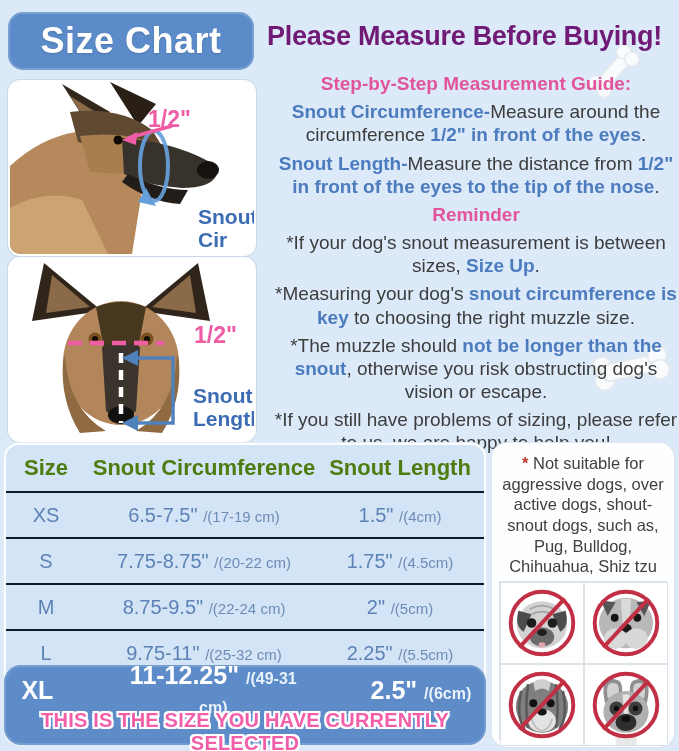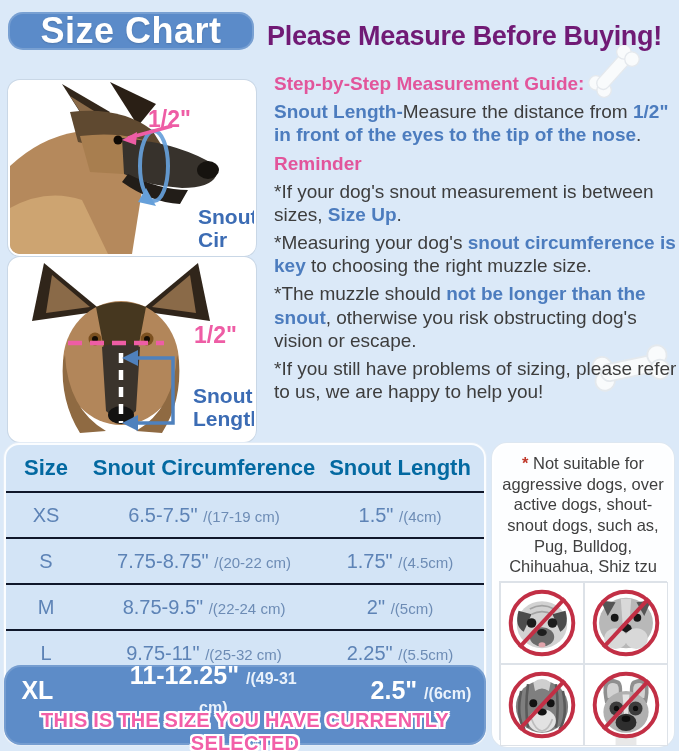--- a/index.html
+++ b/index.html
@@ -1,20 +1,20 @@
 <!DOCTYPE html>
 <html><head>
 <meta charset="utf-8">
 <style>
   html,body{margin:0;padding:0;}
   .canvas{position:relative;width:679px;height:751px;background:#dbe9f8;
     font-family:"Liberation Sans",sans-serif;overflow:hidden;}
 
   
-  .size-chart-btn{position:absolute;left:8px;top:12px;width:246px;height:38px;
+  .size-chart-btn{position:absolute;left:8px;top:12px;width:246px;height:58px;
     background:#5b8bc9;border-radius:15px;display:flex;align-items:center;justify-content:center;
     box-shadow:inset 0 0 0 2px rgba(255,255,255,.18);}
   .size-chart-btn span{color:#ffffff;font-size:36px;font-weight:bold;letter-spacing:.5px;
     text-shadow:0 1px 2px rgba(0,0,0,.15);}
   .headline{position:absolute;left:267px;top:21px;width:410px;
     color:#701a75;font-size:27px;font-weight:bold;letter-spacing:-0.3px;}
 
   
   .bone{position:absolute;opacity:.9;}
 
@@ -23,37 +23,37 @@
     border-radius:12px;box-shadow:0 0 0 1px #c9d7e6;overflow:hidden;}
   .photo1{top:80px;height:172px;}
   .photo2{top:257px;height:181px;}
   .photo svg{position:absolute;left:0;top:0;}
   .measure-label{position:absolute;color:#ee5da5;font-size:23px;font-weight:bold;}
   .photo-caption{position:absolute;color:#3c6cb4;font-size:21px;font-weight:bold;line-height:1.08;}
 
   
   .guide{position:absolute;left:266px;top:72px;width:412px;color:#3d3d3d;
     font-size:19px;line-height:1.22;}
-  .guide p{margin:0 0 5px 8px;}
+  .guide p{margin:0 0 5px 8px;text-align:center;}
   .pink-head{color:#e2559b;font-weight:bold;margin:0 0 4px 0;font-size:19px;}
   .reminder-head{margin-top:9px;}
   .bb{color:#4c7cbe;font-weight:bold;}
 
   
   .table-box{position:absolute;left:4px;top:443px;width:482px;height:302px;
     background:#d3e4f6;border:2px solid #fbfdff;border-radius:15px;
     box-shadow:0 0 0 1px #e3ecf6;box-sizing:border-box;}
   .trow{display:flex;align-items:center;height:44px;}
   .trow.head{height:46px;}
   .trow + .trow{border-top:2px solid #0f172a;}
   .c{text-align:center;}
   .c.size{width:80px;}
   .c.circ{width:236px;}
   .c.len{width:156px;}
-  .trow.head .c{color:#0369a1;font-size:22px;font-weight:bold;}
+  .trow.head .c{color:#4d7c0f;font-size:22px;font-weight:bold;}
   .trow .c{color:#5d83b6;font-size:20px;}
   .u{font-size:15px;color:#6d8cb5;}
   .selected-band{position:absolute;left:-2px;right:-2px;bottom:-2px;height:80px;
     background:#5d8cc8;border-radius:17px;box-shadow:inset 0 0 0 2px rgba(255,255,255,.15);}
   .selected-band .trow{height:42px;margin-top:4px;border:none;gap:44px;}
   .selected-band .c{color:#ffffff;font-size:25px;font-weight:bold;}
   .selected-band .u{color:#eaf2fb;font-size:16px;font-weight:bold;}
   .banner{margin-top:-2px;text-align:center;color:#f25fa8;font-size:20px;font-weight:800;
     letter-spacing:.2px;
     text-shadow:-2px -2px 0 #fff,2px -2px 0 #fff,-2px 2px 0 #fff,2px 2px 0 #fff,
@@ -165,20 +165,21 @@
     </svg>
     <span class="measure-label" style="left:184px;top:63px;">1/2"</span>
     <div class="photo-caption" style="left:183px;top:126px;">
       <div>Snout</div>
       <div>Length</div>
     </div>
   </div>
 
   <div class="guide">
     <p class="pink-head">Step-by-Step Measurement Guide:</p>
+    <p><span class="bb">Snout Circumference-</span><span>Measure around the circumference </span><span class="bb">1/2" in front of the eyes</span><span>.</span></p>
     <p><span class="bb">Snout Length-</span><span>Measure the distance from </span><span class="bb">1/2" in front of the eyes to the tip of the nose</span><span>.</span></p>
     <p class="pink-head reminder-head">Reminder</p>
     <p><span>*If your dog's snout measurement is between sizes, </span><span class="bb">Size Up</span><span>.</span></p>
     <p><span>*Measuring your dog's </span><span class="bb">snout circumference is key</span><span> to choosing the right muzzle size.</span></p>
     <p><span>*The muzzle should </span><span class="bb">not be longer than the snout</span><span>, otherwise you risk obstructing dog's vision or escape.</span></p>
     <p><span>*If you still have problems of sizing, please refer to us, we are happy to help you!</span></p>
   </div>
 
   <div class="table-box">
     <div class="trow head">

